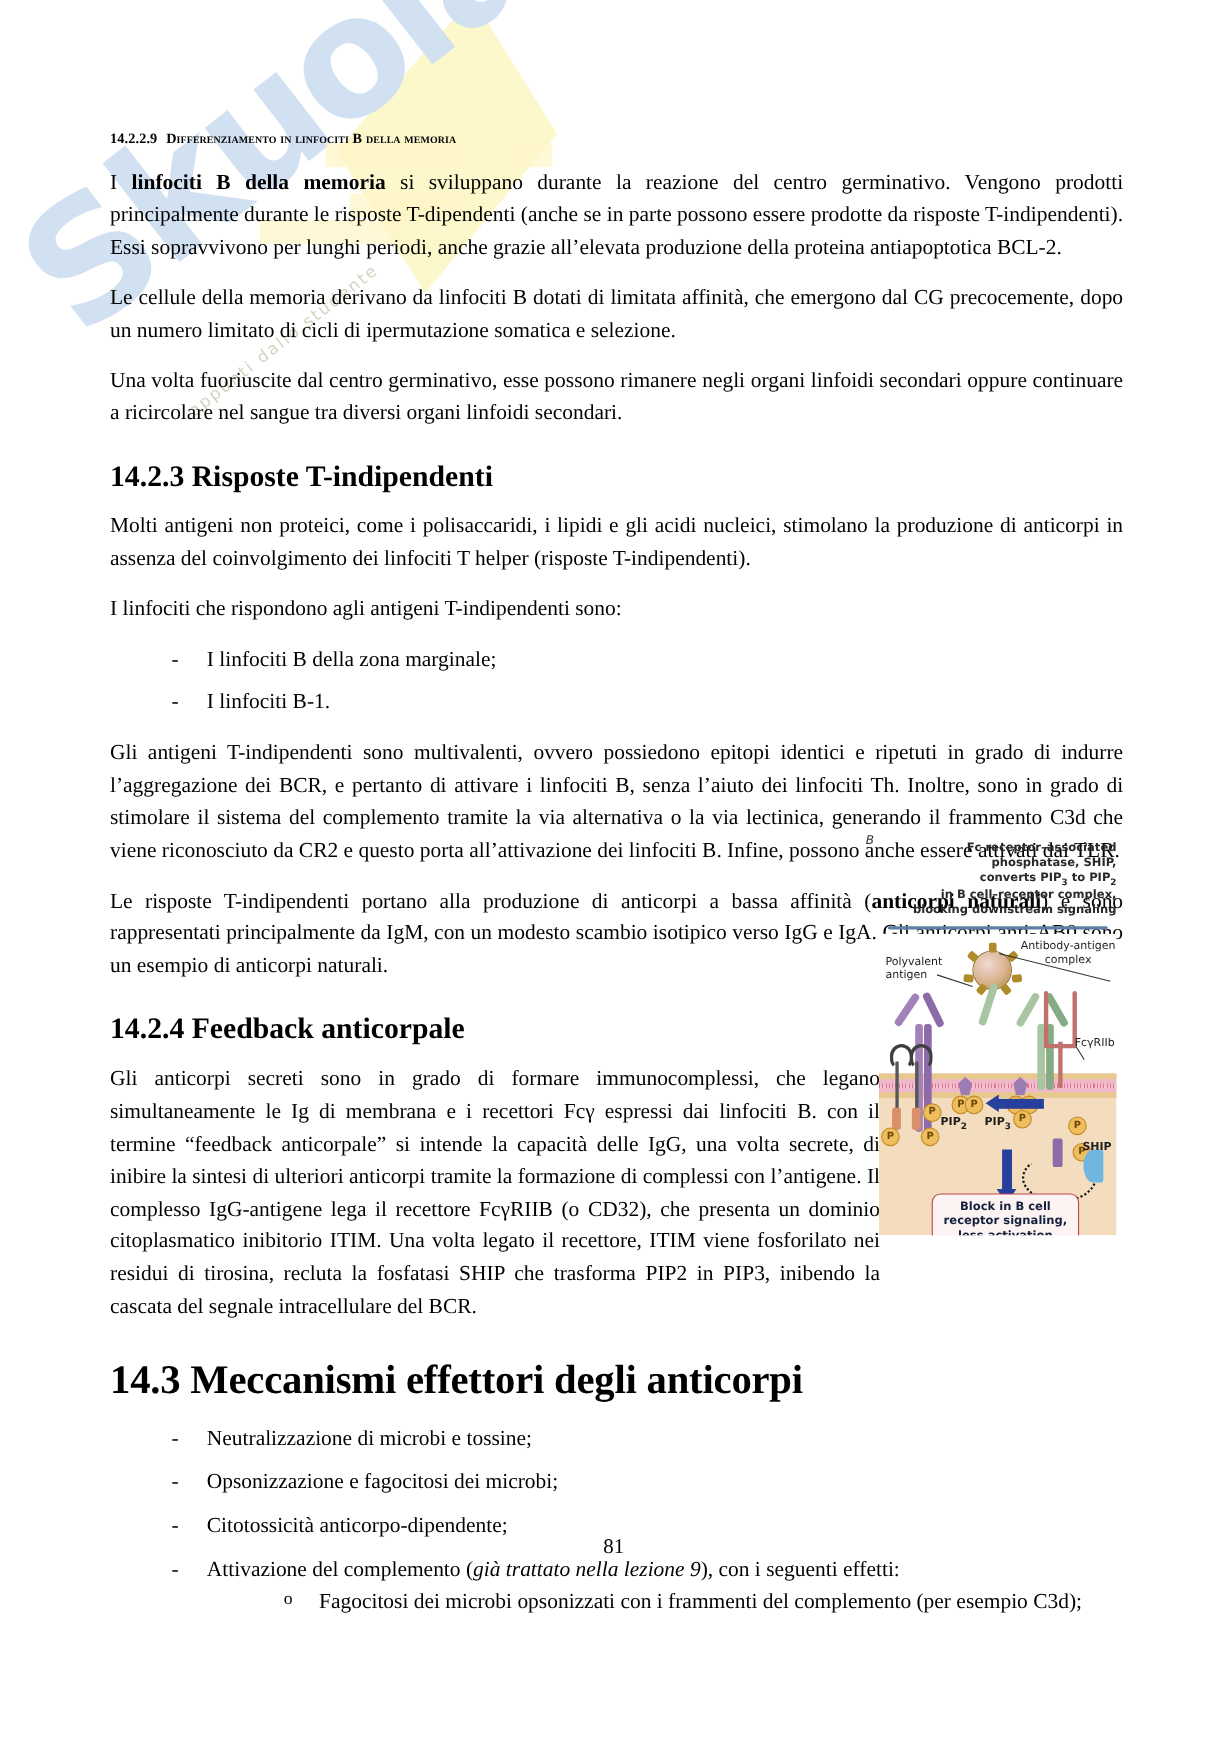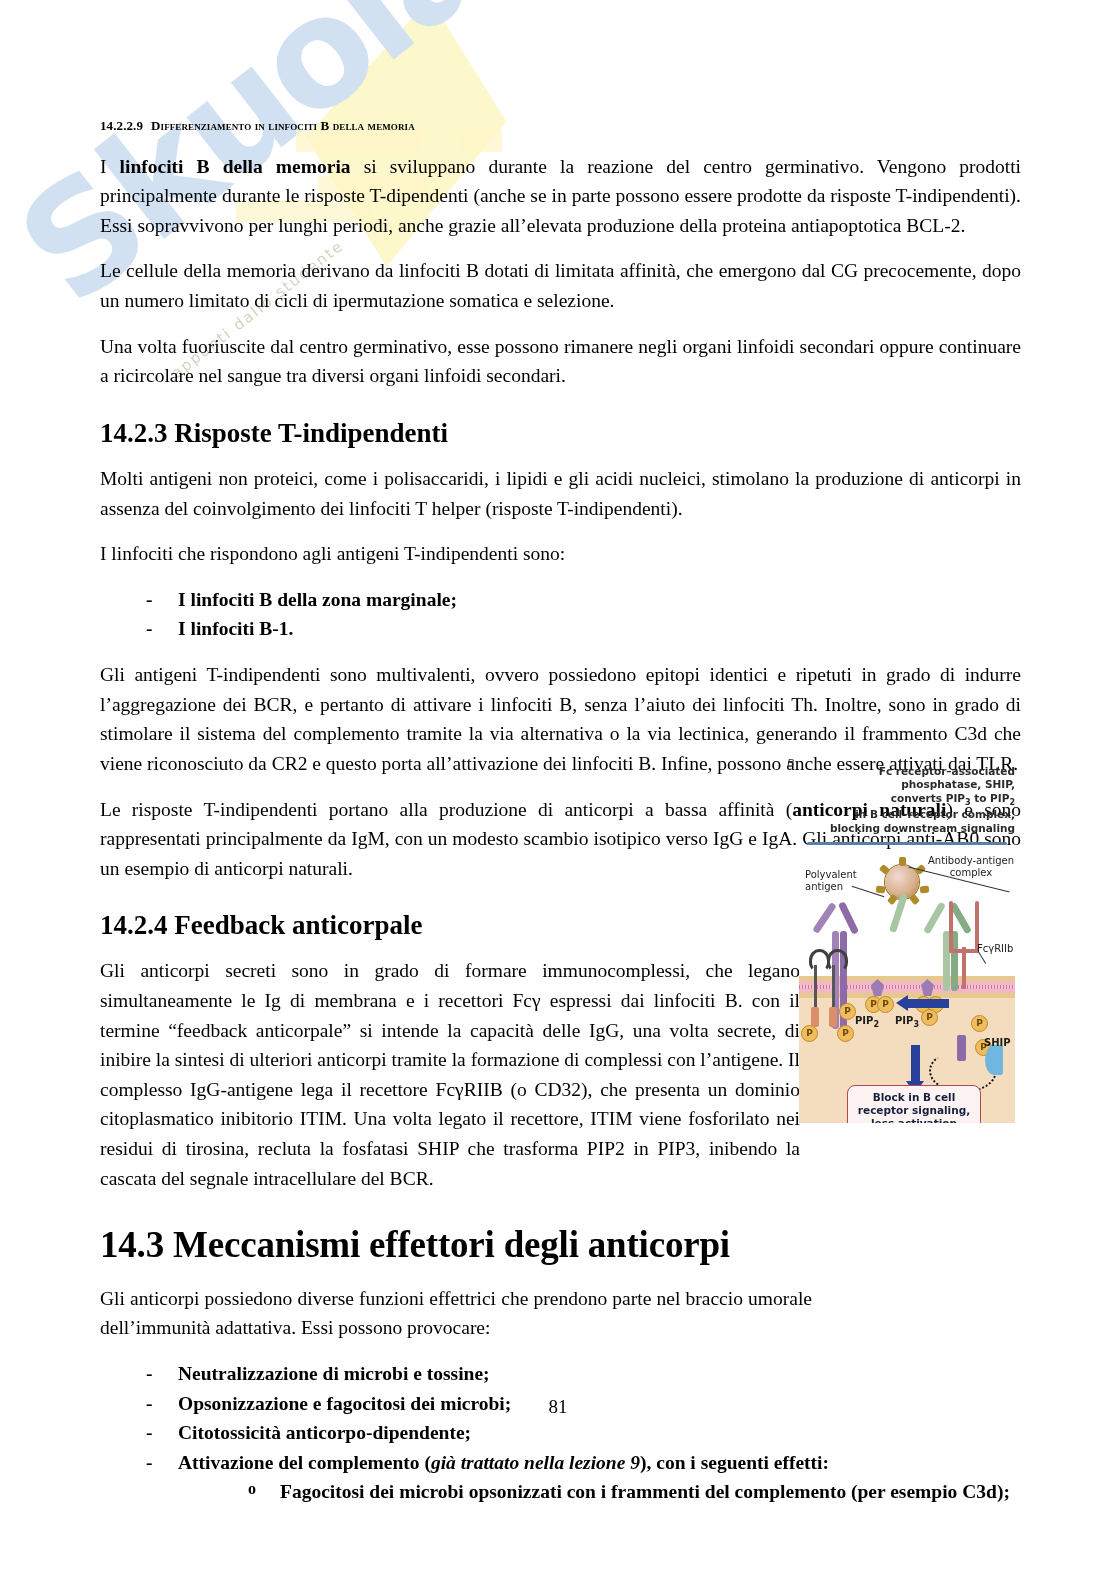--- a/index.html
+++ b/index.html
@@ -119,22 +119,21 @@
   ul.dashlist {
     list-style: none;
     margin: 0 0 16px 0;
     padding: 0 0 0 46px;
   }
   ul.dashlist > li {
     font-size: 19.5px;
     line-height: 1.52;
     position: relative;
     padding-left: 32px;
-    margin: 0;
-    font-weight: bold;
+    margin: 10px;
   }
   ul.dashlist > li::before {
     content: "-";
     position: absolute;
     left: 0;
     top: 0;
   }
   ul.circlelist {
     list-style: none;
     margin: 0;
@@ -475,21 +474,20 @@
     <p class="para">Gli antigeni T-indipendenti sono multivalenti, ovvero possiedono epitopi identici e ripetuti in grado di indurre l’aggregazione dei BCR, e pertanto di attivare i linfociti B, senza l’aiuto dei linfociti Th. Inoltre, sono in grado di stimolare il sistema del complemento tramite la via alternativa o la via lectinica, generando il frammento C3d che viene riconosciuto da CR2 e questo porta all’attivazione dei linfociti B. Infine, possono anche essere attivati dai TLR.</p>
 
     <p class="para"><span>Le risposte T-indipendenti portano alla produzione di anticorpi a bassa affinità (</span><b>anticorpi naturali</b><span>) e sono rappresentati principalmente da IgM, con un modesto scambio isotipico verso IgG e IgA. Gli anticorpi anti-AB0 sono un esempio di anticorpi naturali.</span></p>
 
     <h2 class="head">14.2.4 Feedback anticorpale</h2>
 
     <p class="para narrow">Gli anticorpi secreti sono in grado di formare immunocomplessi, che legano simultaneamente le Ig di membrana e i recettori Fcγ espressi dai linfociti B. con il termine “feedback anticorpale” si intende la capacità delle IgG, una volta secrete, di inibire la sintesi di ulteriori anticorpi tramite la formazione di complessi con l’antigene. Il complesso IgG-antigene lega il recettore FcγRIIB (o CD32), che presenta un dominio citoplasmatico inibitorio ITIM. Una volta legato il recettore, ITIM viene fosforilato nei residui di tirosina, recluta la fosfatasi SHIP che trasforma PIP2 in PIP3, inibendo la cascata del segnale intracellulare del BCR.</p>
 
     <h1 class="bighead">14.3 Meccanismi effettori degli anticorpi</h1>
 
-    <p class="para narrow-710">Gli anticorpi possiedono diverse funzioni effettrici che prendono parte nel braccio umorale dell’immunità adattativa. Essi possono provocare:</p>
 
     <ul class="dashlist">
       <li>Neutralizzazione di microbi e tossine;</li>
       <li>Opsonizzazione e fagocitosi dei microbi;</li>
       <li>Citotossicità anticorpo-dipendente;</li>
       <li>
         <span>Attivazione del complemento (</span><i>già trattato nella lezione 9</i><span>), con i seguenti effetti:</span>
         <ul class="circlelist">
           <li>Fagocitosi dei microbi opsonizzati con i frammenti del complemento (per esempio C3d);</li>
 

